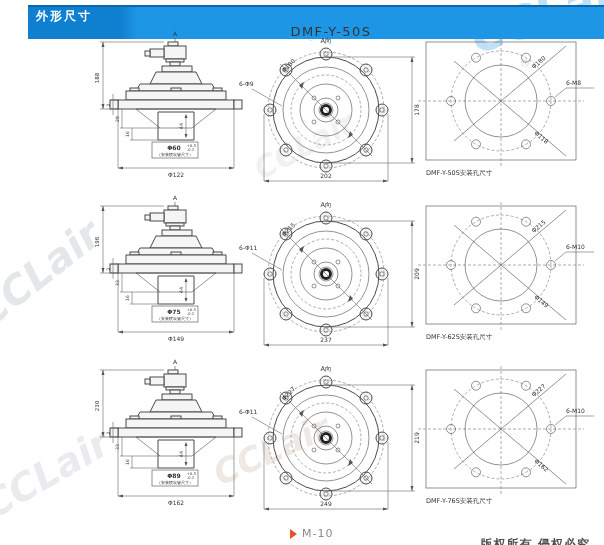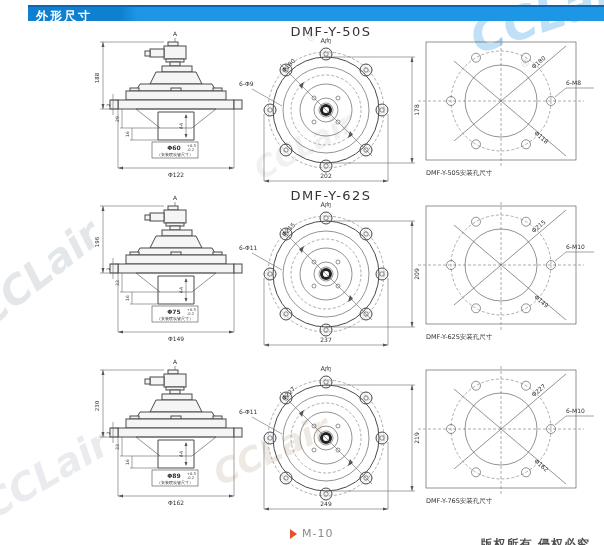--- a/index.html
+++ b/index.html
@@ -1,20 +1,20 @@
 <!DOCTYPE html>
 <html><head>
 <meta charset="utf-8">
 <style>
   * { margin:0; padding:0; box-sizing:border-box; }
   body { background:#fff; font-family:"DejaVu Sans","Liberation Sans",sans-serif; }
   #page { position:relative; width:604px; height:545px; background:#fff; overflow:hidden; }
 
   
-  .hdr-bar { position:absolute; left:28px; top:5px; right:0; height:16px;
+  .hdr-bar { position:absolute; left:28px; top:5px; right:0; height:34px;
     background:linear-gradient(to right,#0f7fd0 0px,#0f7fd0 92px,#1e96e6 110px,#1e96e6 100%);
     border-top:2px solid #0c66ad; }
   .hdr-title { position:absolute; left:8px; top:1px; color:#fff; font-size:12px; font-weight:bold; letter-spacing:2px; }
 
   
   #rows { position:absolute; left:0; top:24px; width:496px; }
   .row { position:relative; width:604px; height:164px; }
   .row-title { position:absolute; left:238px; top:0; width:186px; text-align:center;
     font-size:13px; color:#333; letter-spacing:1.5px; }
   .svg-side  { position:absolute; left:78px;  top:4px; }
@@ -214,21 +214,20 @@
       <line class="dim" x1="150" y1="50" x2="178" y2="50"></line>
       <text x="150" y="47" font-size="6">6-M8</text>
 
       <text x="10" y="137" font-size="6.5">DMF-Y-50S安装孔尺寸</text>
     </svg>
 
   </div>
 
   <div class="row">
 
-    <div class="row-title">DMF-Y-62S</div>
 
     <svg class="svg-side" width="170" height="152" viewBox="0 0 170 152">
 
       <text x="97" y="8" font-size="6" text-anchor="middle">A</text>
       <line class="lnt" x1="97" y1="10" x2="97" y2="17"></line>
       <polygon class="arr" points="95,16 99,16 97,21"></polygon>
 
       <rect class="fill-lt" x="90" y="14" width="10" height="4"></rect>
       <rect class="fill-lt" x="86" y="18" width="22" height="13"></rect>
       <rect class="fill-lt" x="72" y="21" width="14" height="8"></rect>

